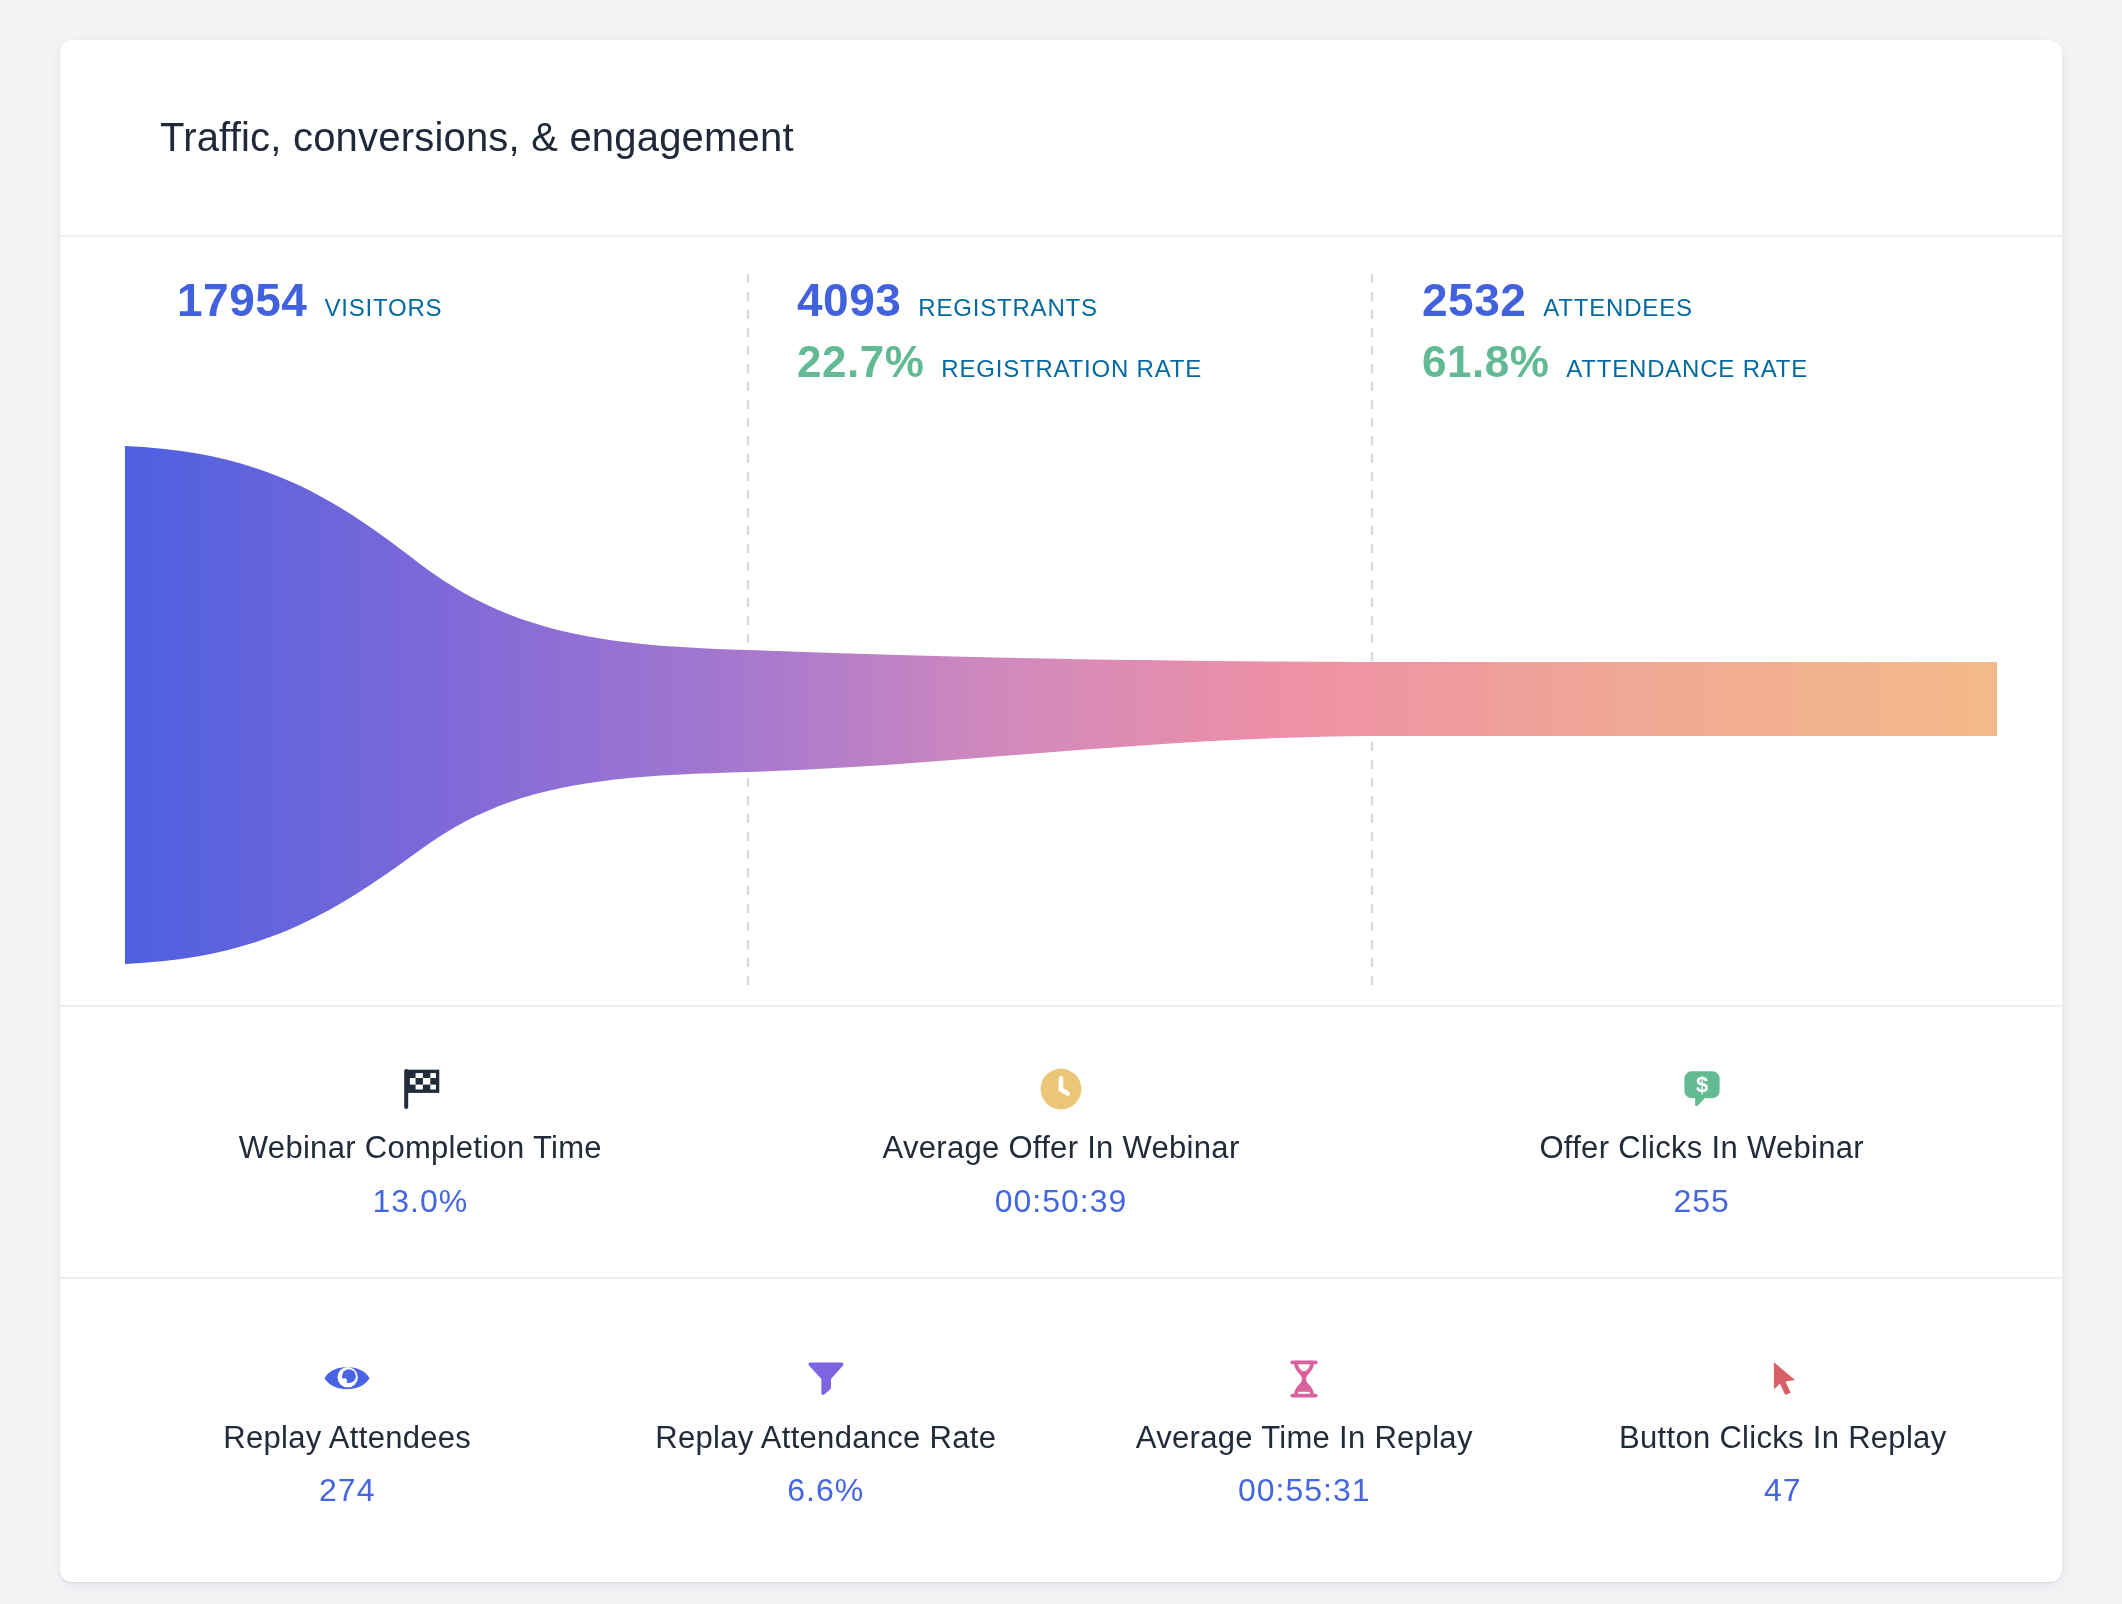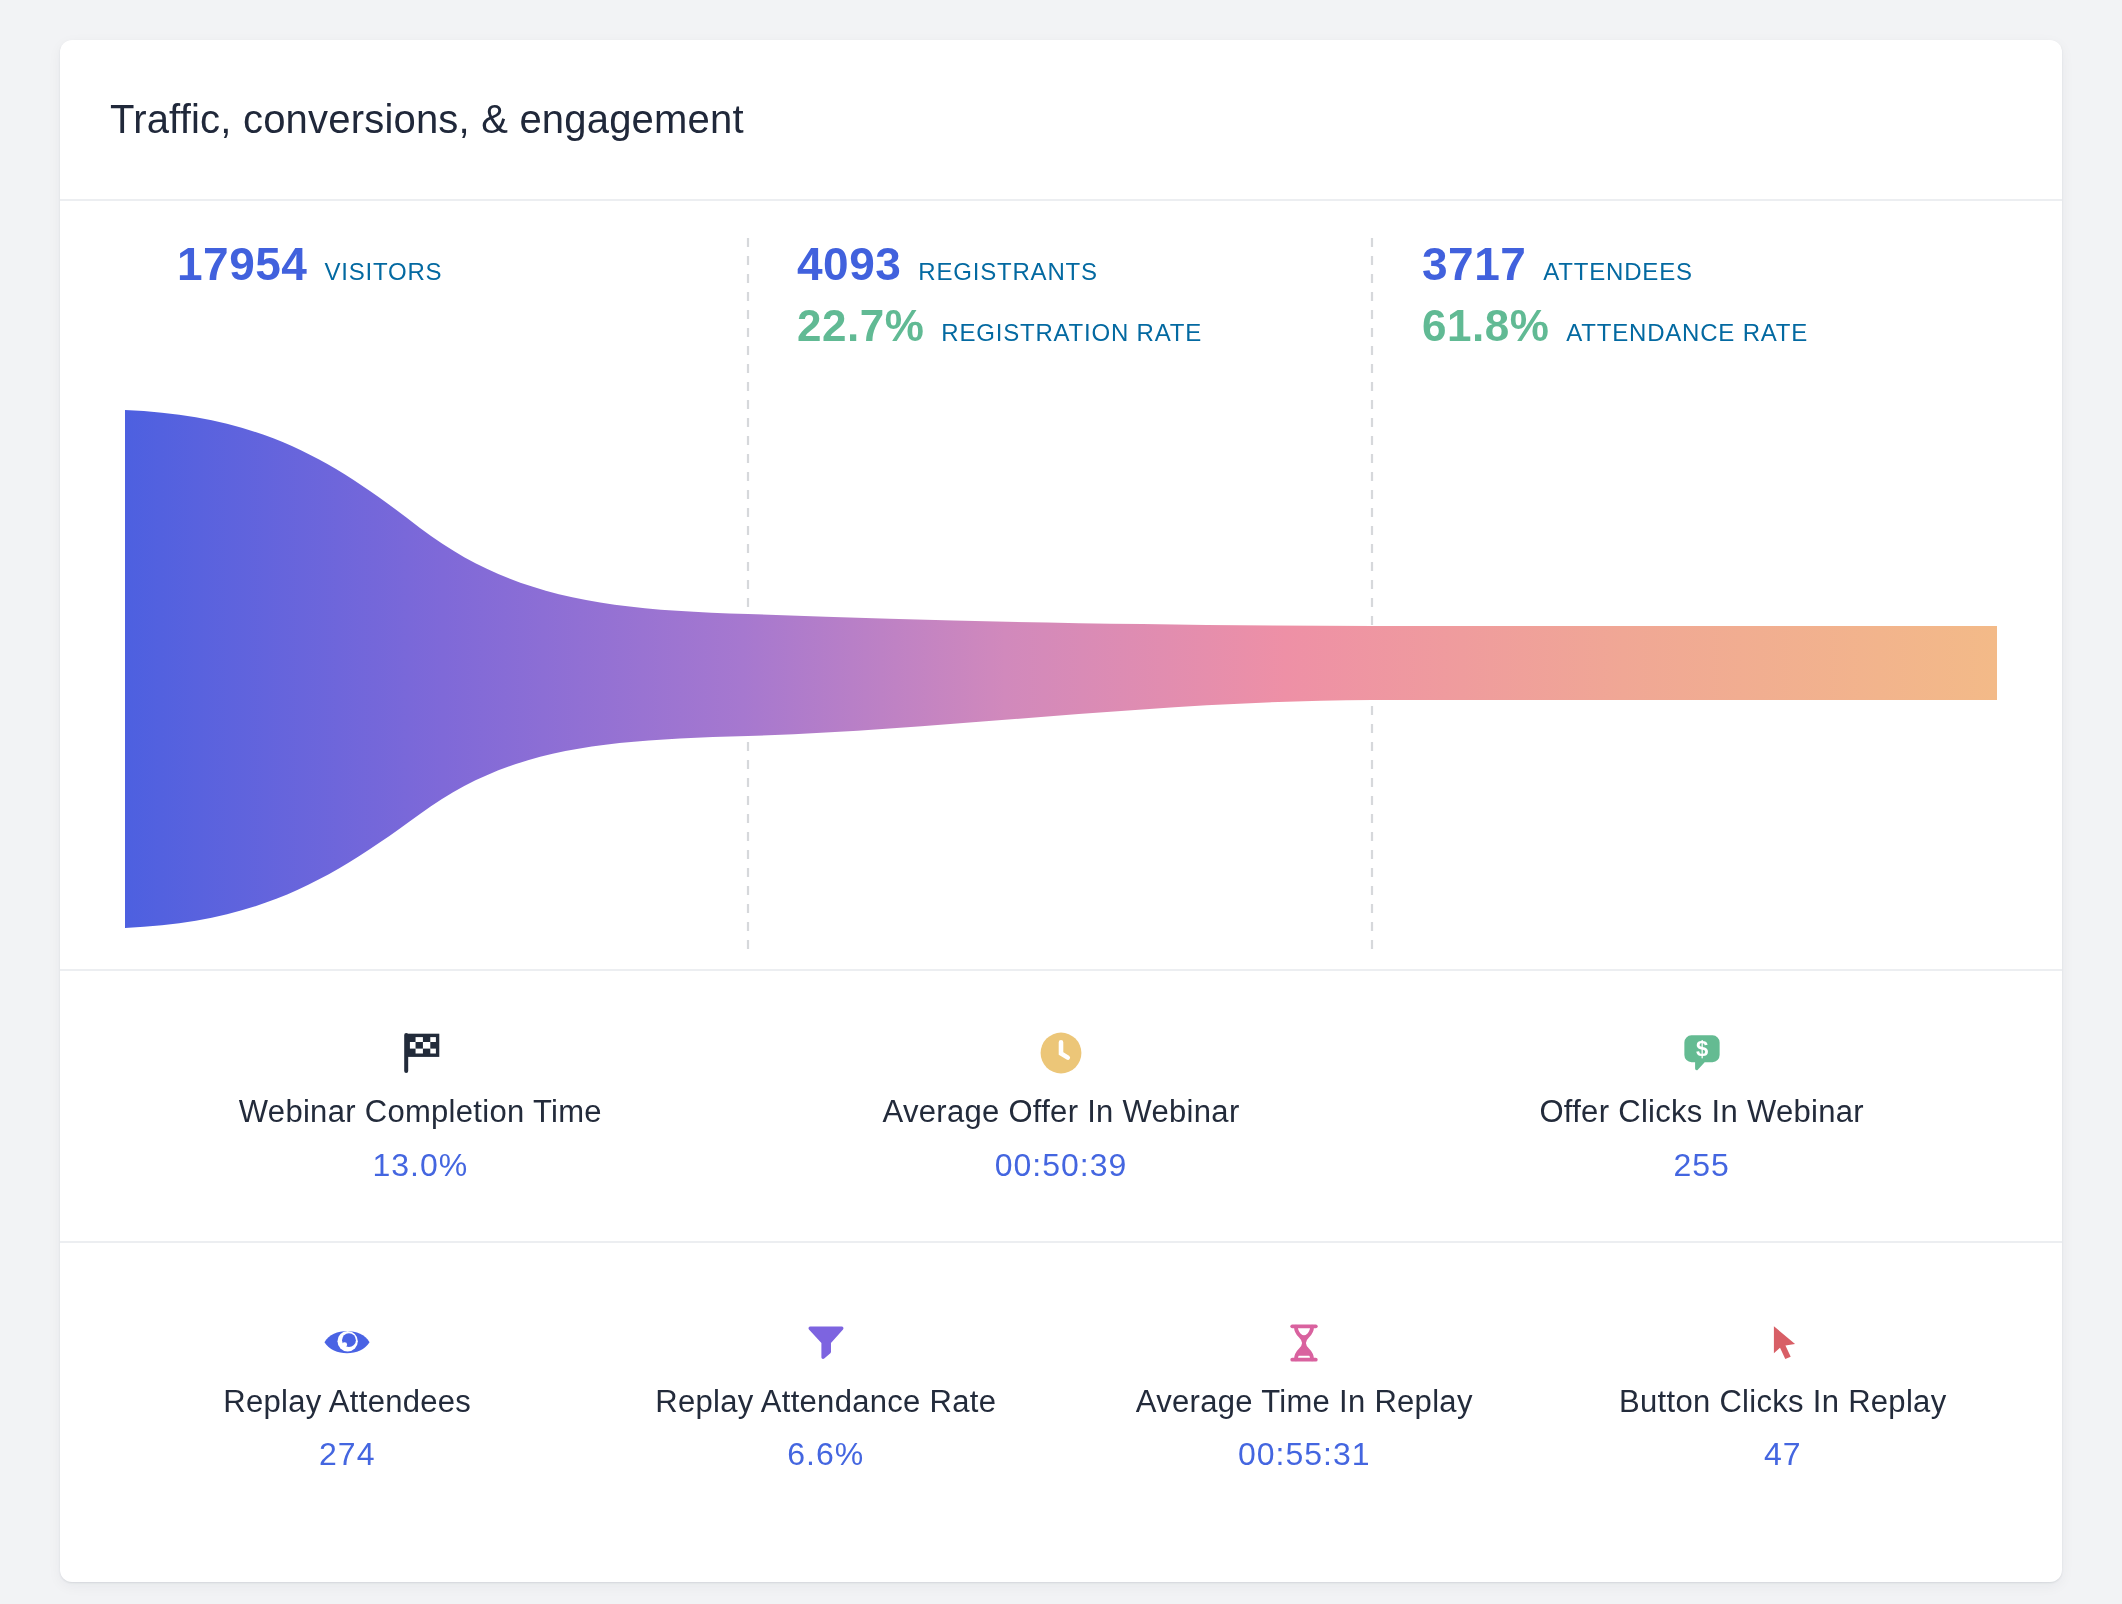--- a/index.html
+++ b/index.html
@@ -9,22 +9,22 @@
     font-family:"Liberation Sans",sans-serif;
     -webkit-font-smoothing:antialiased;
   }
   .card{
     position:absolute;left:60px;top:40px;width:2002px;height:1542px;
     background:#ffffff;border-radius:12px;
     box-shadow:0 1px 2px rgba(25,35,60,.10),0 4px 14px rgba(25,35,60,.05);
     overflow:hidden;
   }
   .card-header{
-    box-sizing:border-box;height:161px;
-    display:flex;align-items:center;padding:0 50px;
+    box-sizing:border-box;height:197px;
+    display:flex;align-items:center;padding:0 100px;
     border-bottom:2px solid #eceef1;
   }
   .page-title{font-size:40px;color:#20283a;letter-spacing:.2px;font-weight:400;}
 
   
   .funnel-section{box-sizing:border-box;position:relative;height:770px;border-bottom:2px solid #eceef1;}
   .funnel-svg{position:absolute;left:0;top:0;}
   .stage{position:absolute;top:36px;}
   .stage-row{display:flex;align-items:baseline;gap:17px;white-space:nowrap;}
   .stage-row + .stage-row{margin-top:10px;}
@@ -97,21 +97,21 @@
         <span class="stage-unit">REGISTRANTS</span>
       </div>
       <div class="stage-row">
         <span class="stage-rate">22.7%</span>
         <span class="stage-unit">REGISTRATION RATE</span>
       </div>
     </div>
 
     <div class="stage stage-3">
       <div class="stage-row">
-        <span class="stage-value">3717</span>
+        <span class="stage-value">2532</span>
         <span class="stage-unit">ATTENDEES</span>
       </div>
       <div class="stage-row">
         <span class="stage-rate">61.8%</span>
         <span class="stage-unit">ATTENDANCE RATE</span>
       </div>
     </div>
   </div>
 
   <div class="stats-row stats-row-1">

